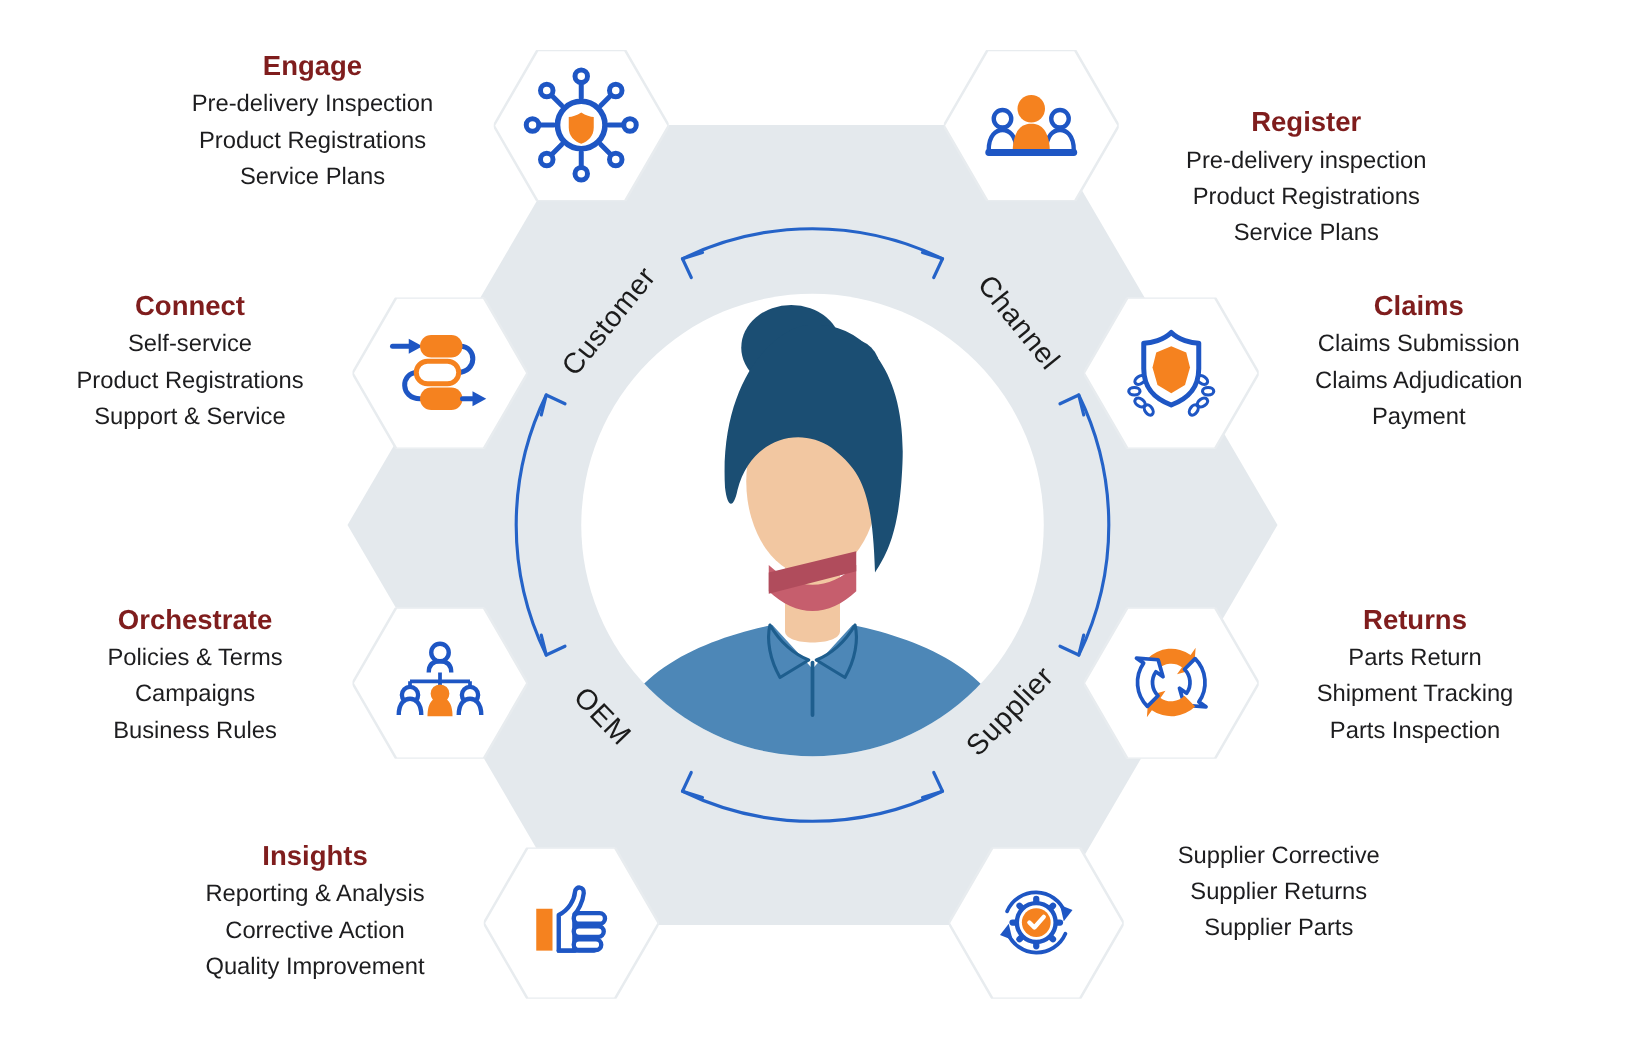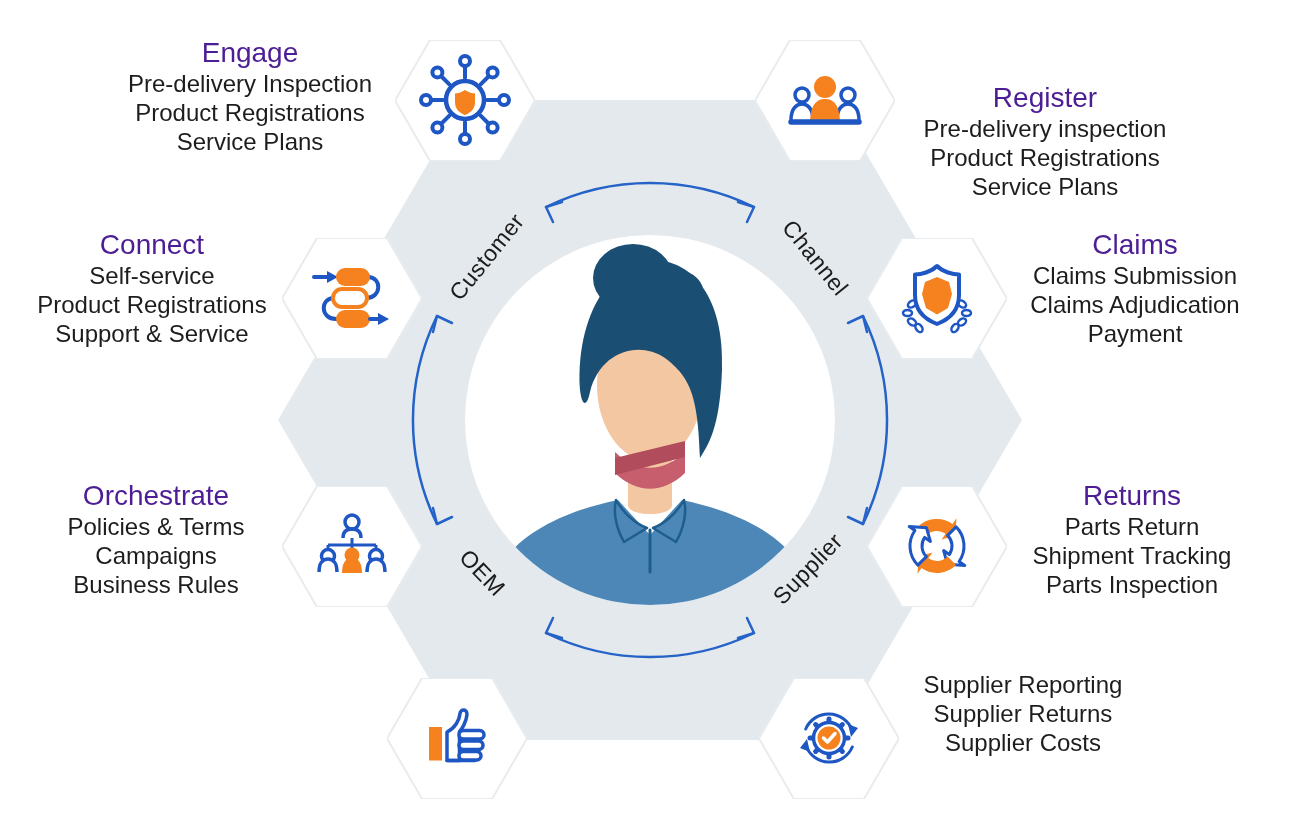--- a/index.html
+++ b/index.html
@@ -4,22 +4,22 @@
 <style>
   html,body{margin:0;padding:0;background:#ffffff;}
   .stage{
     position:relative;width:1300px;height:833px;background:#ffffff;overflow:hidden;
     font-family:"Liberation Sans", sans-serif;color:#1d1d1f;
   }
   .bg-svg{position:absolute;left:0;top:0;z-index:0;}
   .hex{position:absolute;z-index:2;width:140px;height:121px;}
   .hex svg{display:block;}
   .text-block{position:absolute;z-index:3;width:380px;text-align:center;}
-  .section-title{font-size:28px;font-weight:400;color:#4c1d95;line-height:30px;margin-bottom:1px;}
-  .section-line{font-size:24px;font-weight:400;color:#1d1d1f;line-height:29px;}
+  .section-title{font-size:22px;font-weight:700;color:#7f1d1d;line-height:30px;margin-bottom:1px;}
+  .section-line{font-size:19px;font-weight:400;color:#1d1d1f;line-height:29px;}
   .hub-label{
     position:absolute;z-index:3;font-size:23px;color:#1b1b1b;white-space:nowrap;
     letter-spacing:0.5px;
   }
   
   .pos-engage{left:60px;top:38px;}
   .pos-register{left:855px;top:38px;margin-top:45px;}
   .pos-connect{left:-38px;top:230px;}
   .pos-claims{left:945px;top:230px;}
   .pos-orchestrate{left:-34px;top:481px;}
@@ -294,20 +294,26 @@
     <div class="section-line">Business Rules</div>
   </div>
 
   <div class="text-block pos-returns">
     <div class="section-title">Returns</div>
     <div class="section-line">Parts Return</div>
     <div class="section-line">Shipment Tracking</div>
     <div class="section-line">Parts Inspection</div>
   </div>
 
+  <div class="text-block pos-insights">
+    <div class="section-title">Insights</div>
+    <div class="section-line">Reporting &amp; Analysis</div>
+    <div class="section-line">Corrective Action</div>
+    <div class="section-line">Quality Improvement</div>
+  </div>
 
   <div class="text-block pos-recovery">
-    <div class="section-line">Supplier Reporting</div>
+    <div class="section-line">Supplier Corrective</div>
     <div class="section-line">Supplier Returns</div>
-    <div class="section-line">Supplier Costs</div>
+    <div class="section-line">Supplier Parts</div>
   </div>
 
 </div>
 
 </body></html>

